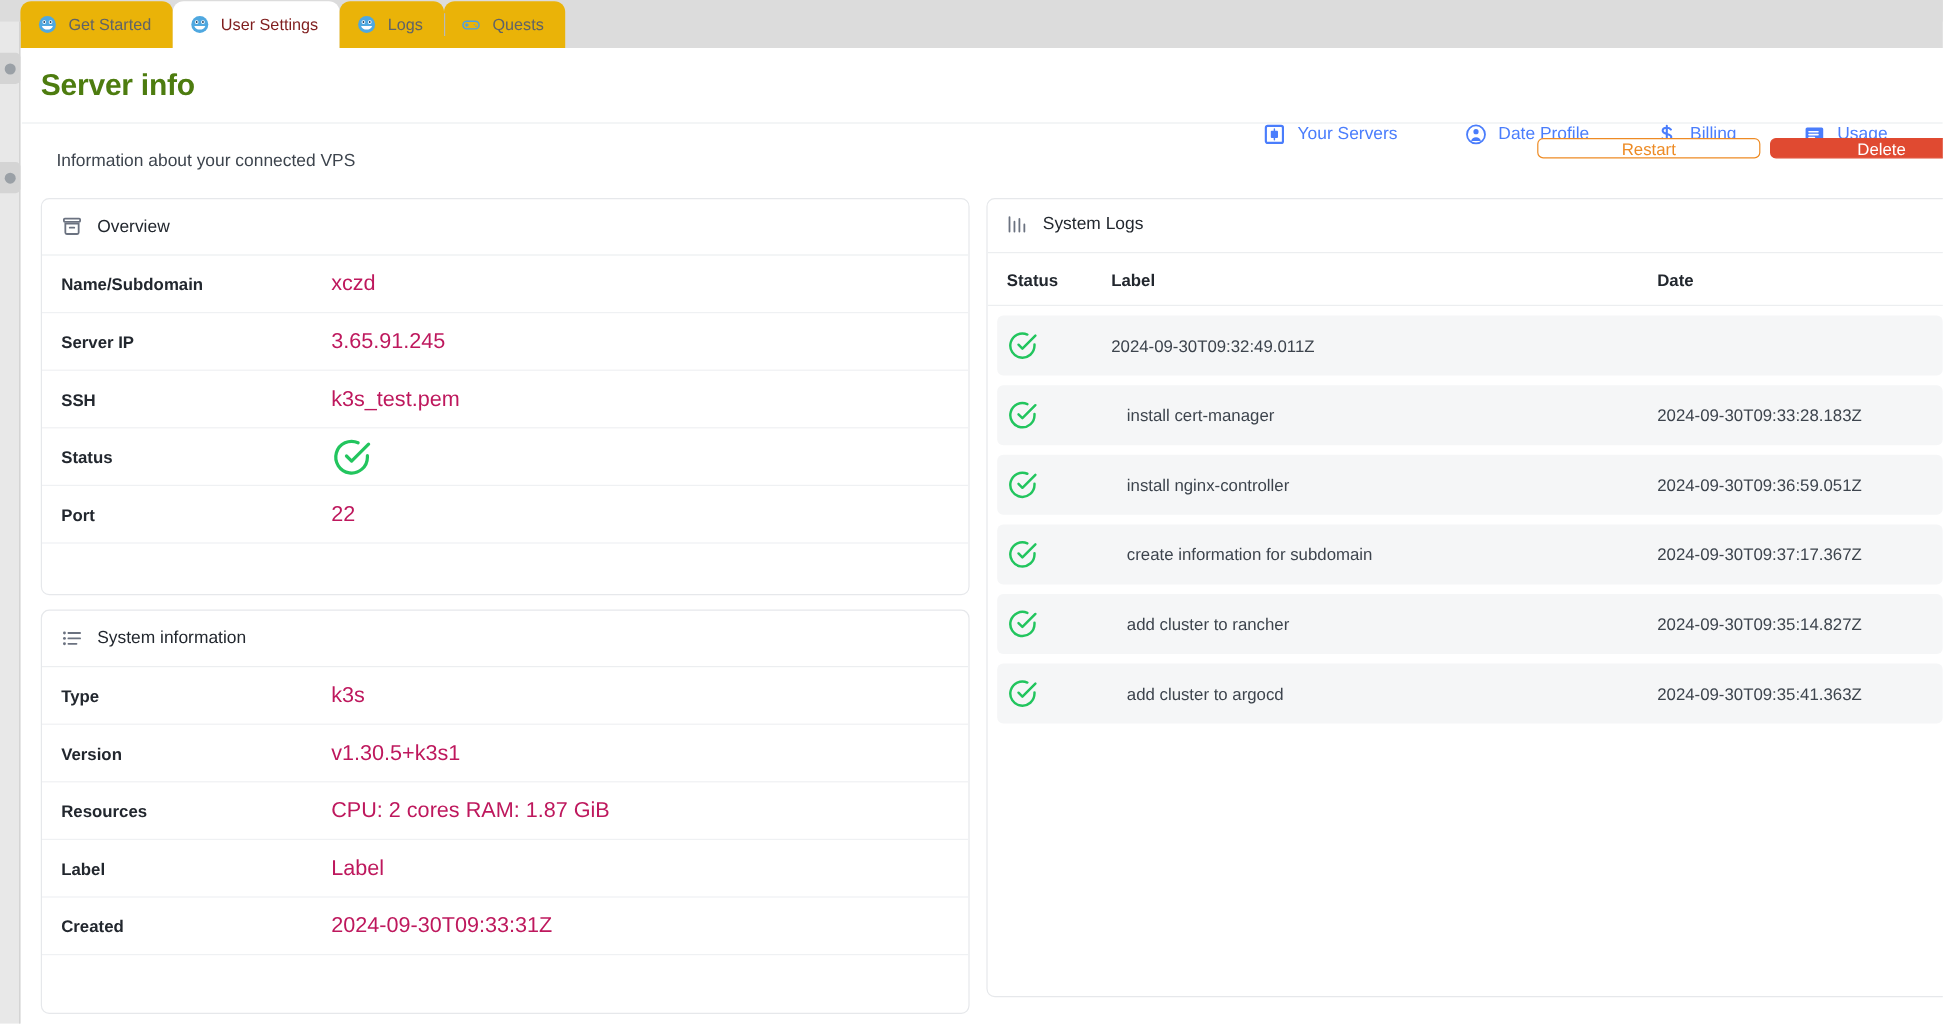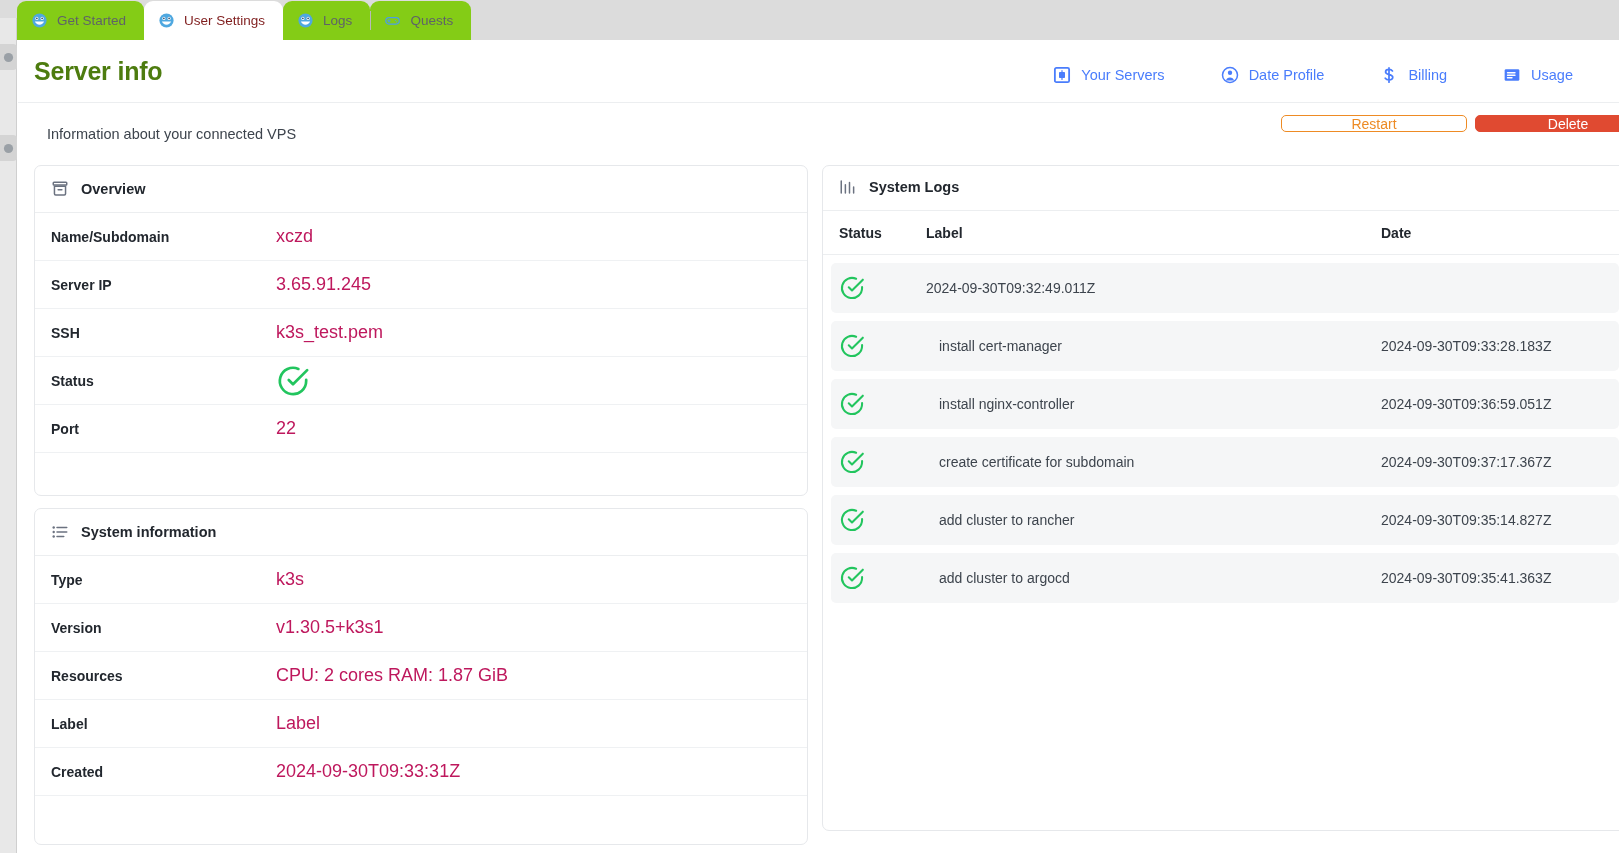--- a/index.html
+++ b/index.html
@@ -26,21 +26,21 @@
 
   .tabstrip {
     position: absolute; left: 0; top: 0; width: 1619px; height: 40px;
     background: #dcdcdc;
     display: flex; align-items: flex-end;
   }
   .tab {
     height: 39px; display: flex; align-items: center; gap: 9px;
     padding: 0 18px 0 14px;
     font-size: 13.5px; color: #5f6368;
-    background: #84cc16;
+    background: #eab308;
     border-top-left-radius: 9px; border-top-right-radius: 9px;
     position: relative; cursor: default;
     white-space: nowrap;
   }
   .tab.active { background: #ffffff; color: #7f1d1d; }
   .tab + .tab::before {
     content: ""; position: absolute; left: 0; top: 10px; height: 19px;
     width: 1px; background: #b9b9b9;
   }
   .tab.active::before, .tab.active + .tab::before { background: transparent; }
@@ -65,22 +65,22 @@
 
   .page-header {
     height: 63px; border-bottom: 1px solid #eceef0;
     display: flex; align-items: center; padding: 0 0 0 16px;
     position: relative;
   }
   .page-title {
     font-size: 25px; font-weight: 700; color: #4d7c0f; letter-spacing: -.2px;
   }
   .topnav {
-    position: absolute; right: 18px; top: 0; height: 69px;
-    display: flex; align-items: center; gap: 0;
+    position: absolute; right: 18px; top: 12px; height: 69px;
+    display: flex; align-items: flex-end; gap: 0;
   }
   .topnav-link {
     display: flex; align-items: center; gap: 10px;
     color: #4a7dfc; font-size: 14.5px; cursor: pointer;
     padding: 0 28px;
   }
   .topnav-icon { width: 18px; height: 18px; flex: none; display: block; }
 
   .subbar {
     position: relative; height: 62px;
@@ -108,21 +108,21 @@
 
   .card {
     background: #fff; border: 1px solid #e6e8eb; border-radius: 7px;
     margin-bottom: 12px; overflow: hidden;
   }
   .card-head {
     display: flex; align-items: center; gap: 12px;
     padding: 14px 16px; border-bottom: 1px solid #eceef0;
   }
   .card-head-icon { width: 18px; height: 18px; flex: none; display: block; }
-  .card-title { font-size: 14.5px; font-weight: 700; color: #22272e; }
+  .card-title { font-size: 14.5px; font-weight: 400; color: #22272e; }
 
   .kv-row {
     display: flex; align-items: center; min-height: 48px;
     border-bottom: 1px solid #eff1f3; padding: 0 16px;
   }
   .kv-row:last-child { border-bottom: none; }
   .kv-key {
     width: 225px; flex: none; font-size: 14px; font-weight: 700; color: #22272e;
   }
   .kv-val { font-size: 18px; color: #be185d; }
@@ -403,21 +403,21 @@
             <div class="c-date">2024-09-30T09:36:59.051Z</div>
           </div>
 
           <div class="log-row">
             <div class="c-status">
               <svg class="check-sm" viewBox="0 0 24 24" fill="none" stroke="#22c55e" stroke-width="1.9" stroke-linecap="round" stroke-linejoin="round">
                 <path d="M21.3 11.1V12a9.3 9.3 0 1 1-5.5-8.5"></path>
                   <path d="M22 4.3 12 14.3l-3-3"></path>
               </svg>
             </div>
-            <div class="c-label">create certificate for subdomain</div>
+            <div class="c-label">create information for subdomain</div>
             <div class="c-date">2024-09-30T09:37:17.367Z</div>
           </div>
 
           <div class="log-row">
             <div class="c-status">
               <svg class="check-sm" viewBox="0 0 24 24" fill="none" stroke="#22c55e" stroke-width="1.9" stroke-linecap="round" stroke-linejoin="round">
                 <path d="M21.3 11.1V12a9.3 9.3 0 1 1-5.5-8.5"></path>
                   <path d="M22 4.3 12 14.3l-3-3"></path>
               </svg>
             </div>

